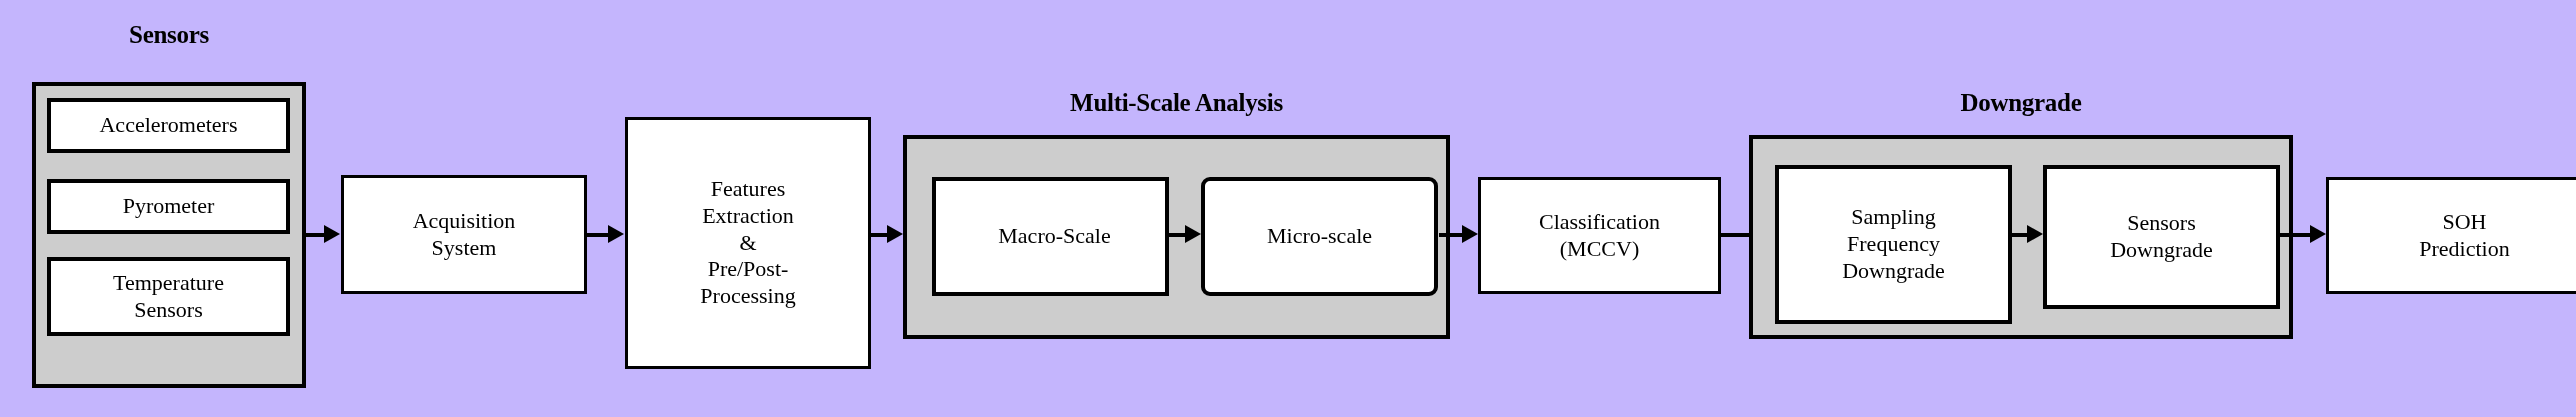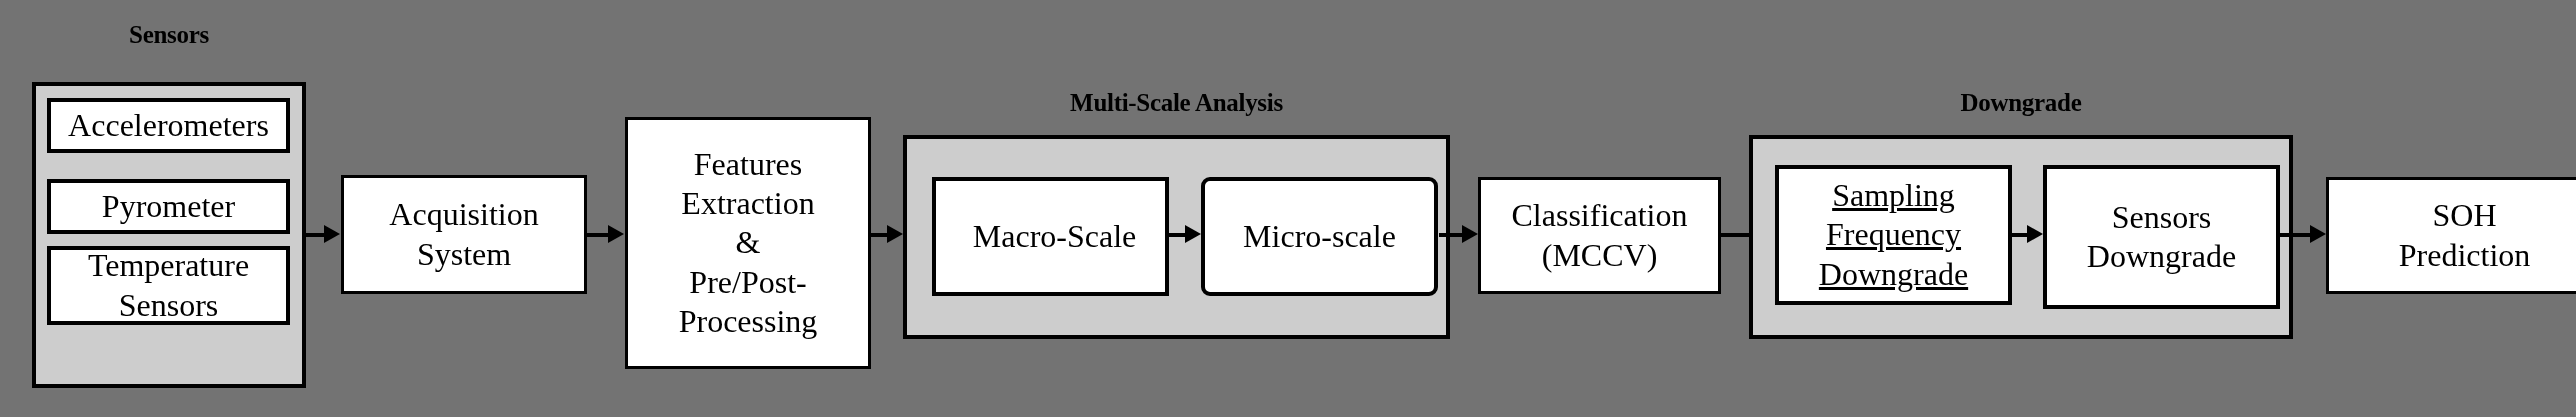--- a/index.html
+++ b/index.html
@@ -9,21 +9,21 @@
   }
   body {
     font-family: "Liberation Serif", "DejaVu Serif", serif;
     color: #000000;
   }
 
   #diagram {
     position: relative;
     width: 2576px;
     height: 417px;
-    background: #737373;
+    background: #c4b5fd;
     overflow: hidden;
   }
 
   
   .group-box {
     position: absolute;
     background: #cdcdcd;
     border: 4.3px solid #000000;
     box-sizing: border-box;
   }
@@ -45,21 +45,21 @@
     background: #ffffff;
     border: 3.7px solid #000000;
     box-sizing: border-box;
     display: flex;
     align-items: center;
     justify-content: center;
     text-align: center;
   }
 
   .node .node-label {
-    font-size: 32px;
+    font-size: 22px;
     line-height: 1.22;
     padding: 0 4.9px;
     white-space: pre-line;
     color: #000000;
   }
 
   
   .node.inner {
     border-width: 4.3px;
   }
@@ -96,21 +96,21 @@
   <div class="group-box" style="left:32px; top:82px; width:274px; height:306px;"></div>
 
   <div class="node inner" style="left:47px; top:98px; width:243px; height:55px;">
     <span class="node-label">Accelerometers</span>
   </div>
 
   <div class="node inner" style="left:47px; top:179px; width:243px; height:55px;">
     <span class="node-label">Pyrometer</span>
   </div>
 
-  <div class="node inner" style="left:47px; top:246px; width:243px; height:79px;text-align:center;">
+  <div class="node inner" style="left:47px; top:257px; width:243px; height:79px;text-align:center;">
     <span class="node-label">Temperature
 Sensors</span>
   </div>
 
   <div class="arrow" style="left:306px; top:235px; width:35px;">
     <div class="shaft" style="width:19.7px;"></div>
     <div class="head" style="left:18.4px;"></div>
   </div>
 
   <div class="node" style="left:341px; top:175px; width:246px; height:119px;">
@@ -165,21 +165,21 @@
 
   <div class="arrow" style="left:1721px; top:235px; width:54px;">
     <div class="shaft" style="width:39px;"></div>
     <div class="head" style="left:37px;"></div>
   </div>
 
   <div class="group-heading" style="left:1749px; top:90px; width:544px;">Downgrade</div>
 
   <div class="group-box" style="left:1749px; top:135px; width:544px; height:204px;"></div>
 
-  <div class="node inner" style="left:1775px; top:165px; width:237px; height:140px;text-decoration:underline;">
+  <div class="node inner" style="left:1775px; top:165px; width:237px; height:159px;">
     <span class="node-label">Sampling
 Frequency
 Downgrade</span>
   </div>
 
   <div class="arrow" style="left:2011px; top:235px; width:32px;">
     <div class="shaft" style="width:17px;"></div>
     <div class="head" style="left:16px;"></div>
   </div>
 

